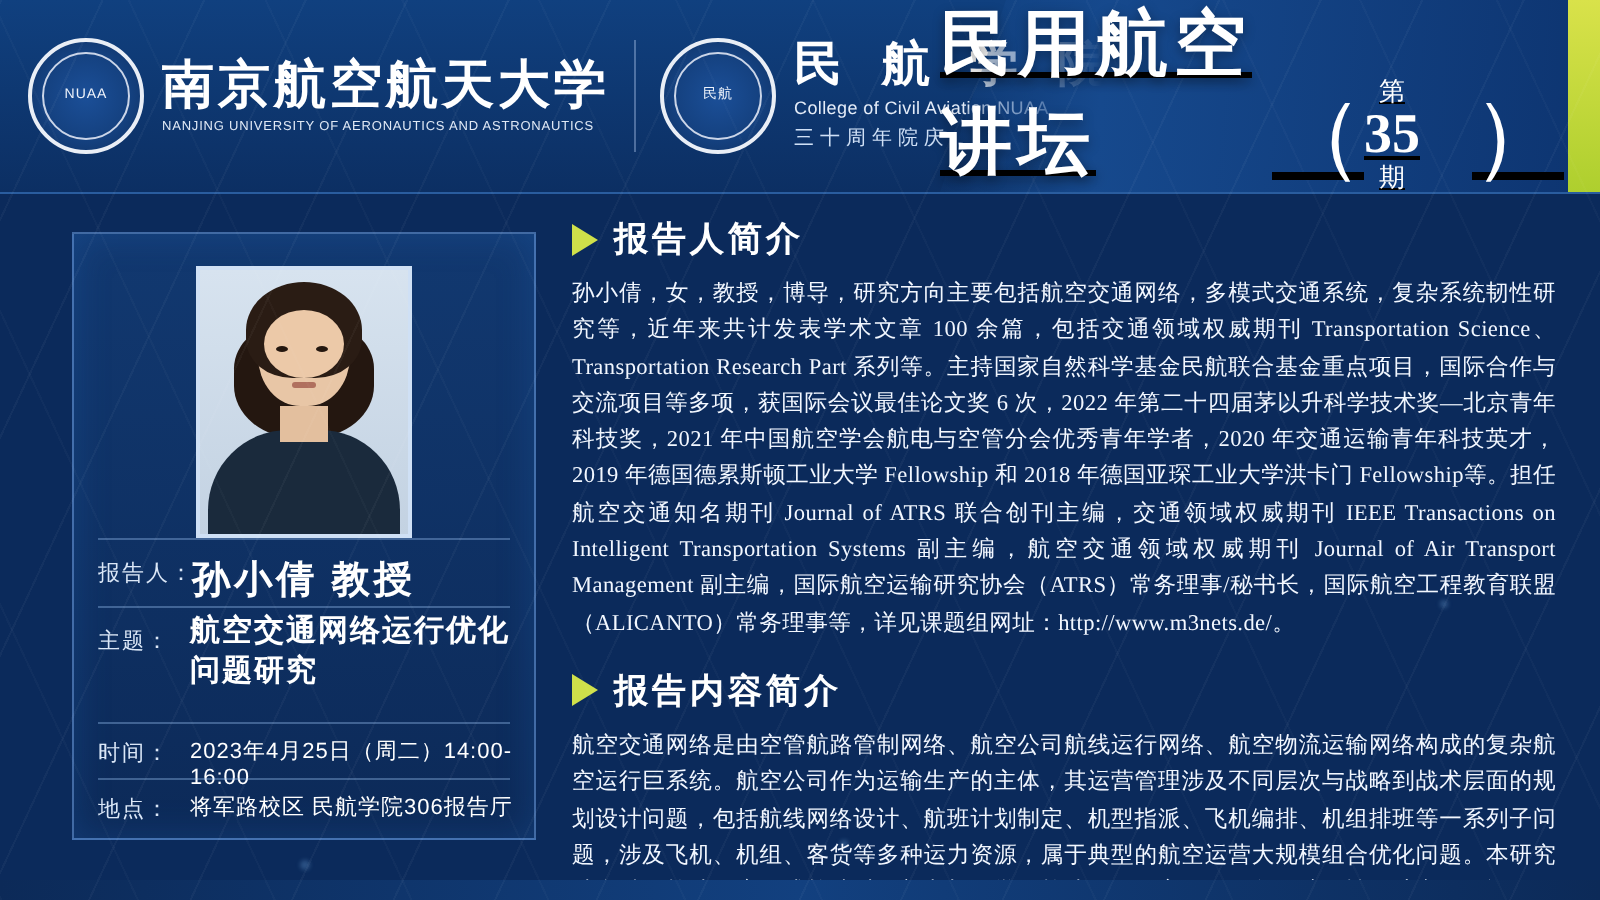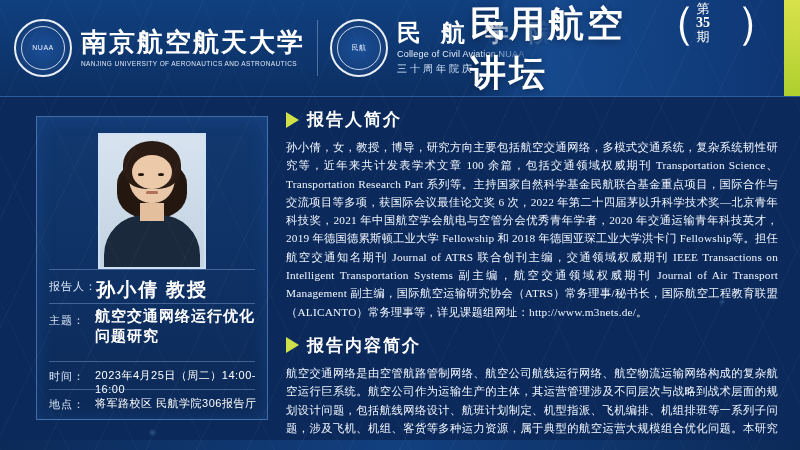--- a/index.html
+++ b/index.html
@@ -60,21 +60,21 @@
   .col-names{display:flex;flex-direction:column;justify-content:center;}
   .col-cn{
     font-family:"Liberation Serif","DejaVu Serif",serif;
     font-size:24px;font-weight:bold;color:#ffffff;letter-spacing:7px;line-height:1.15;
   }
   .col-en{font-size:9px;color:#e4ecf8;letter-spacing:.2px;margin-top:2px;}
   .col-sub{font-size:10px;color:#cfe0f6;letter-spacing:3px;margin-top:3px;}
   
   .banner{
     position:absolute;right:0;top:0;height:96px;width:330px;
-    display:flex;align-items:flex-start;justify-content:flex-end;
+    display:flex;align-items:flex-end;justify-content:flex-end;text-decoration:underline;
   }
   .banner-bg{
     position:absolute;right:0;top:0;height:96px;width:330px;
     background:linear-gradient(95deg,rgba(14,52,104,0) 0%,#123f7d 18%,#0f3straight 60%);
     background:linear-gradient(95deg,rgba(14,52,104,0) 0%,#14478c 22%,#0e3straight 100%);
     background:linear-gradient(95deg,rgba(14,52,104,0) 0%,#15498f 25%,#0d3straight 100%);
     background:linear-gradient(95deg,rgba(14,52,104,0) 0%,#16498d 25%,#0d3470 100%);
     clip-path:polygon(10% 0,100% 0,100% 100%,0 100%);
   }
   .banner-accent{
@@ -87,21 +87,21 @@
     font-size:36px;font-weight:bold;color:#ffffff;letter-spacing:3px;
     text-shadow:0 2px 6px rgba(0,0,0,.35);
     margin-right:6px;
   }
   .issue{
     position:relative;z-index:2;margin-right:26px;
     display:flex;flex-direction:column;align-items:center;justify-content:center;
     color:#ffffff;line-height:1.05;font-family:"Liberation Serif","DejaVu Serif",serif;
   }
   .issue .b{font-size:13px;}
-  .issue .n{font-size:14px;font-weight:bold;}
+  .issue .n{font-size:28px;font-weight:bold;}
   .issue-wrap{position:relative;z-index:2;display:flex;align-items:center;margin-right:18px;}
   .paren{font-size:46px;color:#fff;font-family:"Liberation Serif",serif;line-height:1;}
   
   .card{
     position:absolute;left:36px;top:116px;width:230px;height:302px;
     background:linear-gradient(180deg,rgba(18,58,114,.92),rgba(12,42,88,.92));
     border:1px solid rgba(130,185,255,.45);
     box-shadow:0 0 18px rgba(40,110,200,.25) inset;
   }
   .photo{

